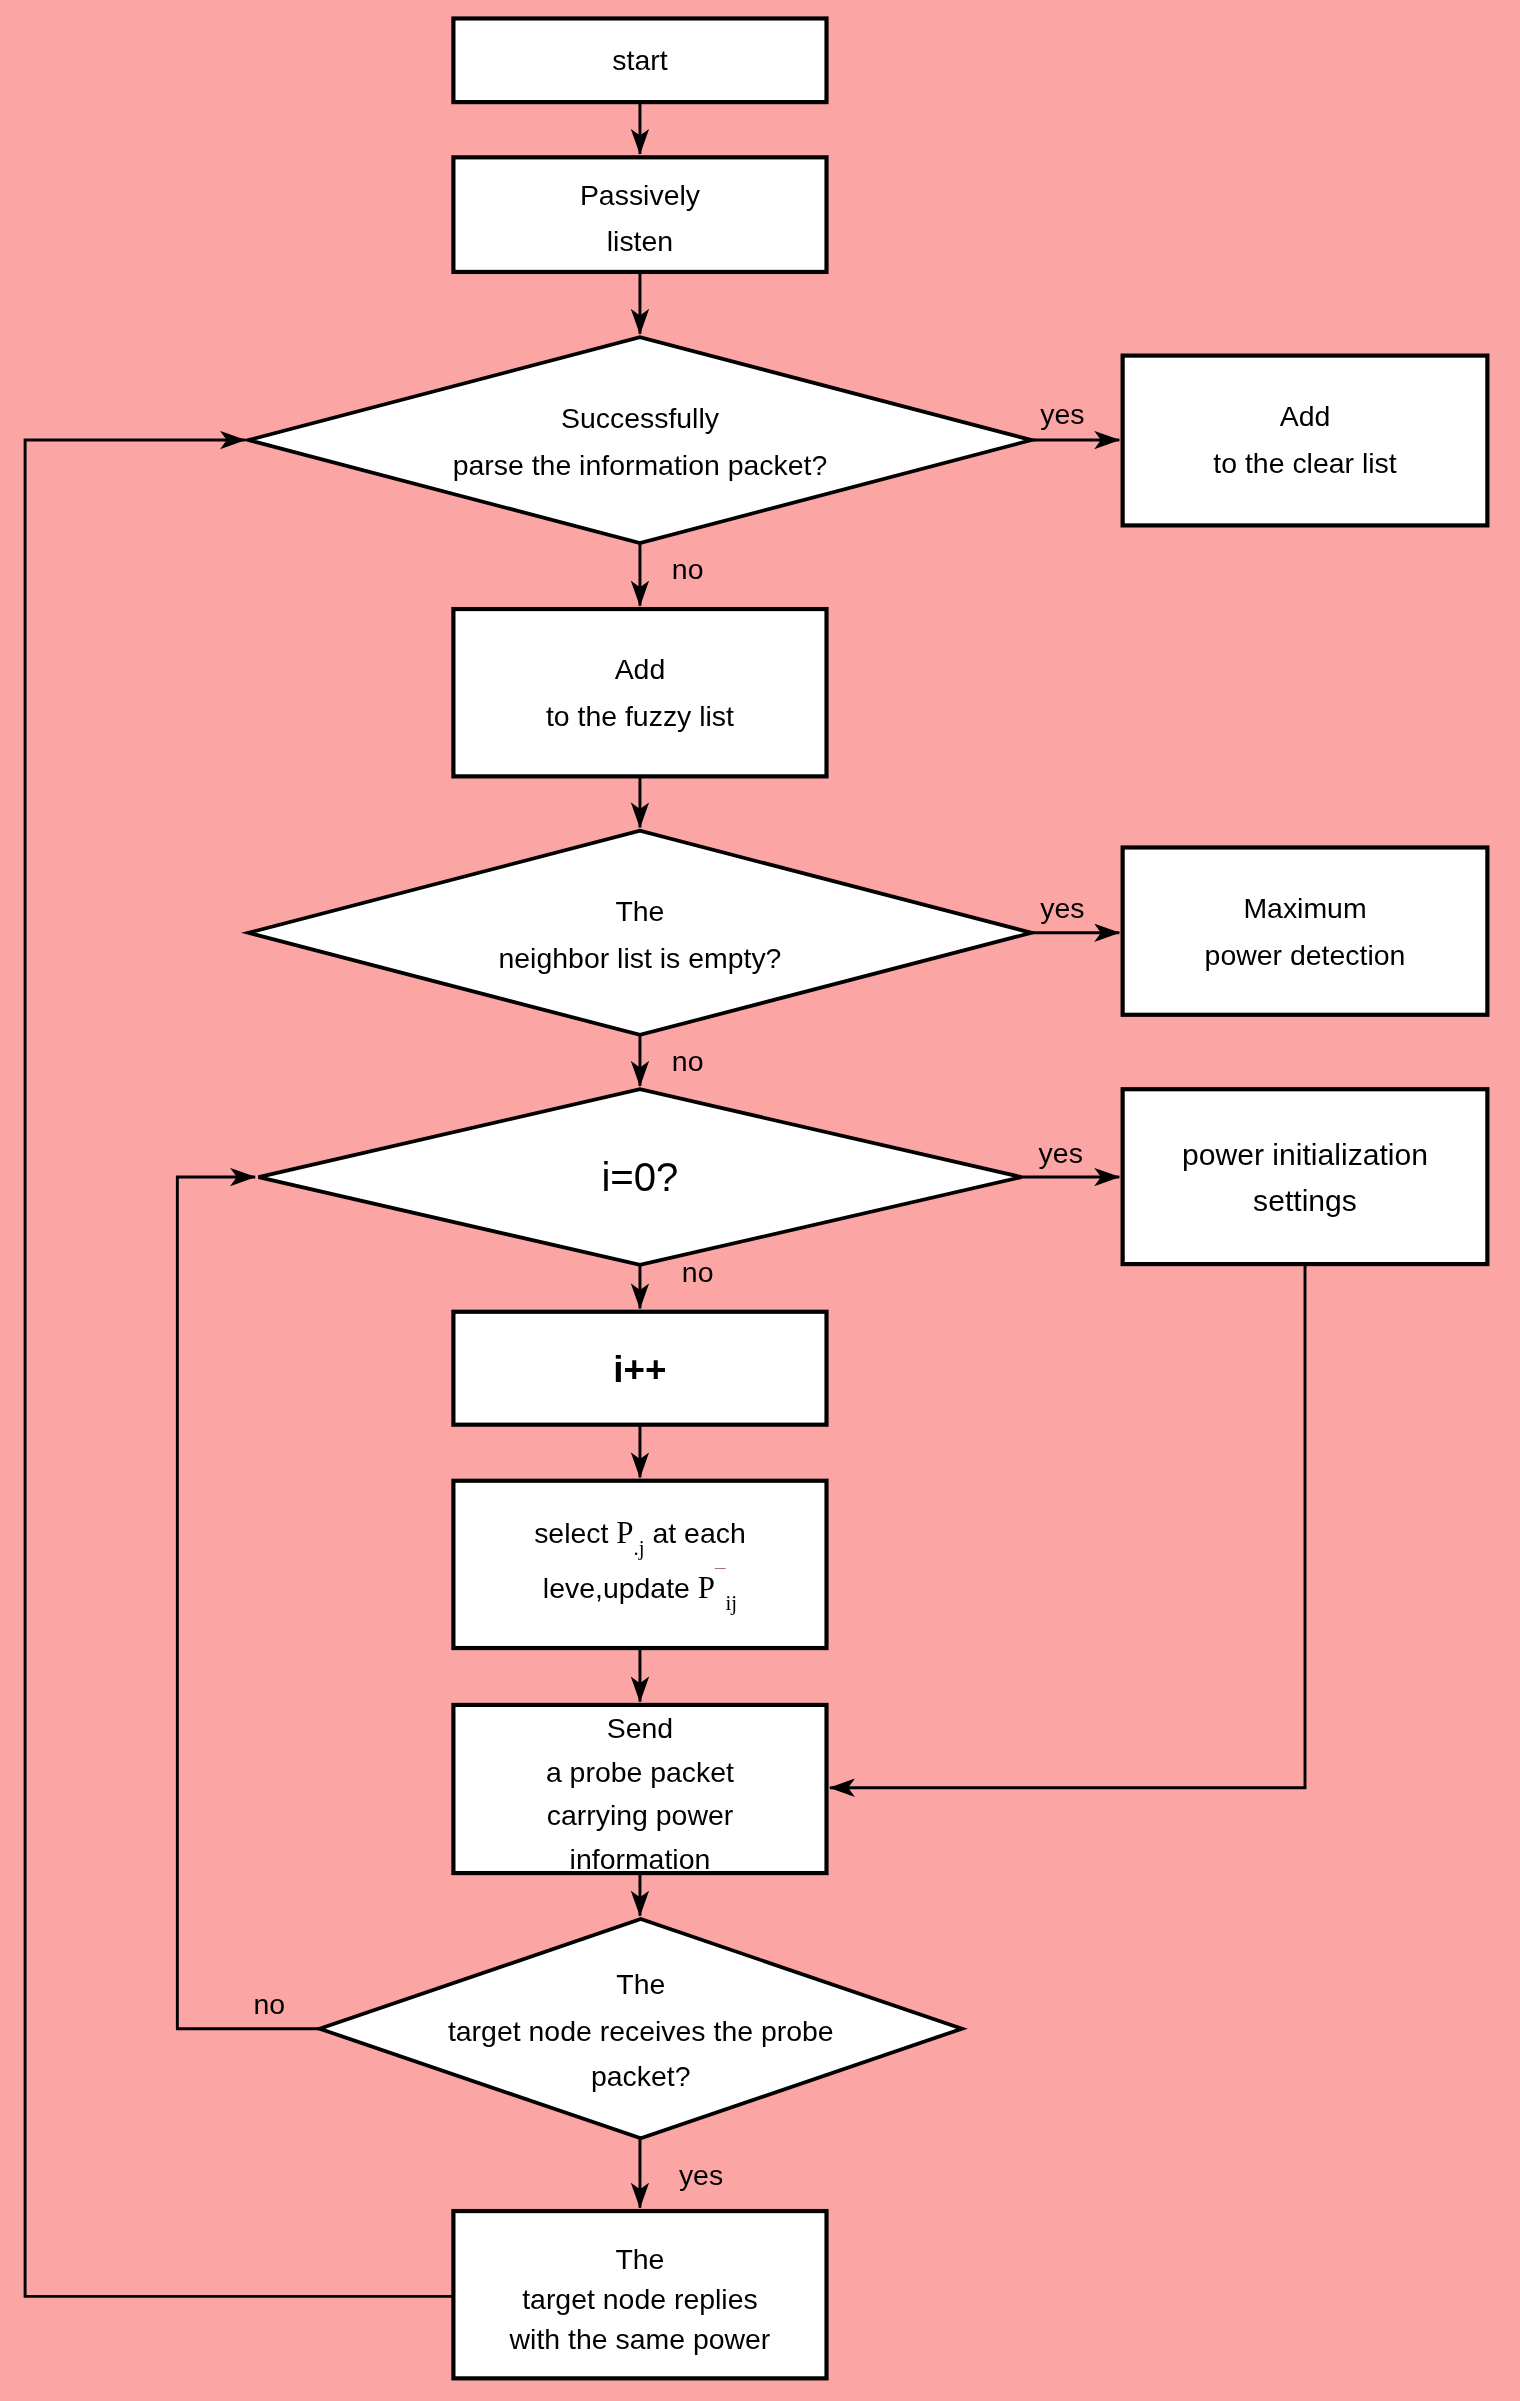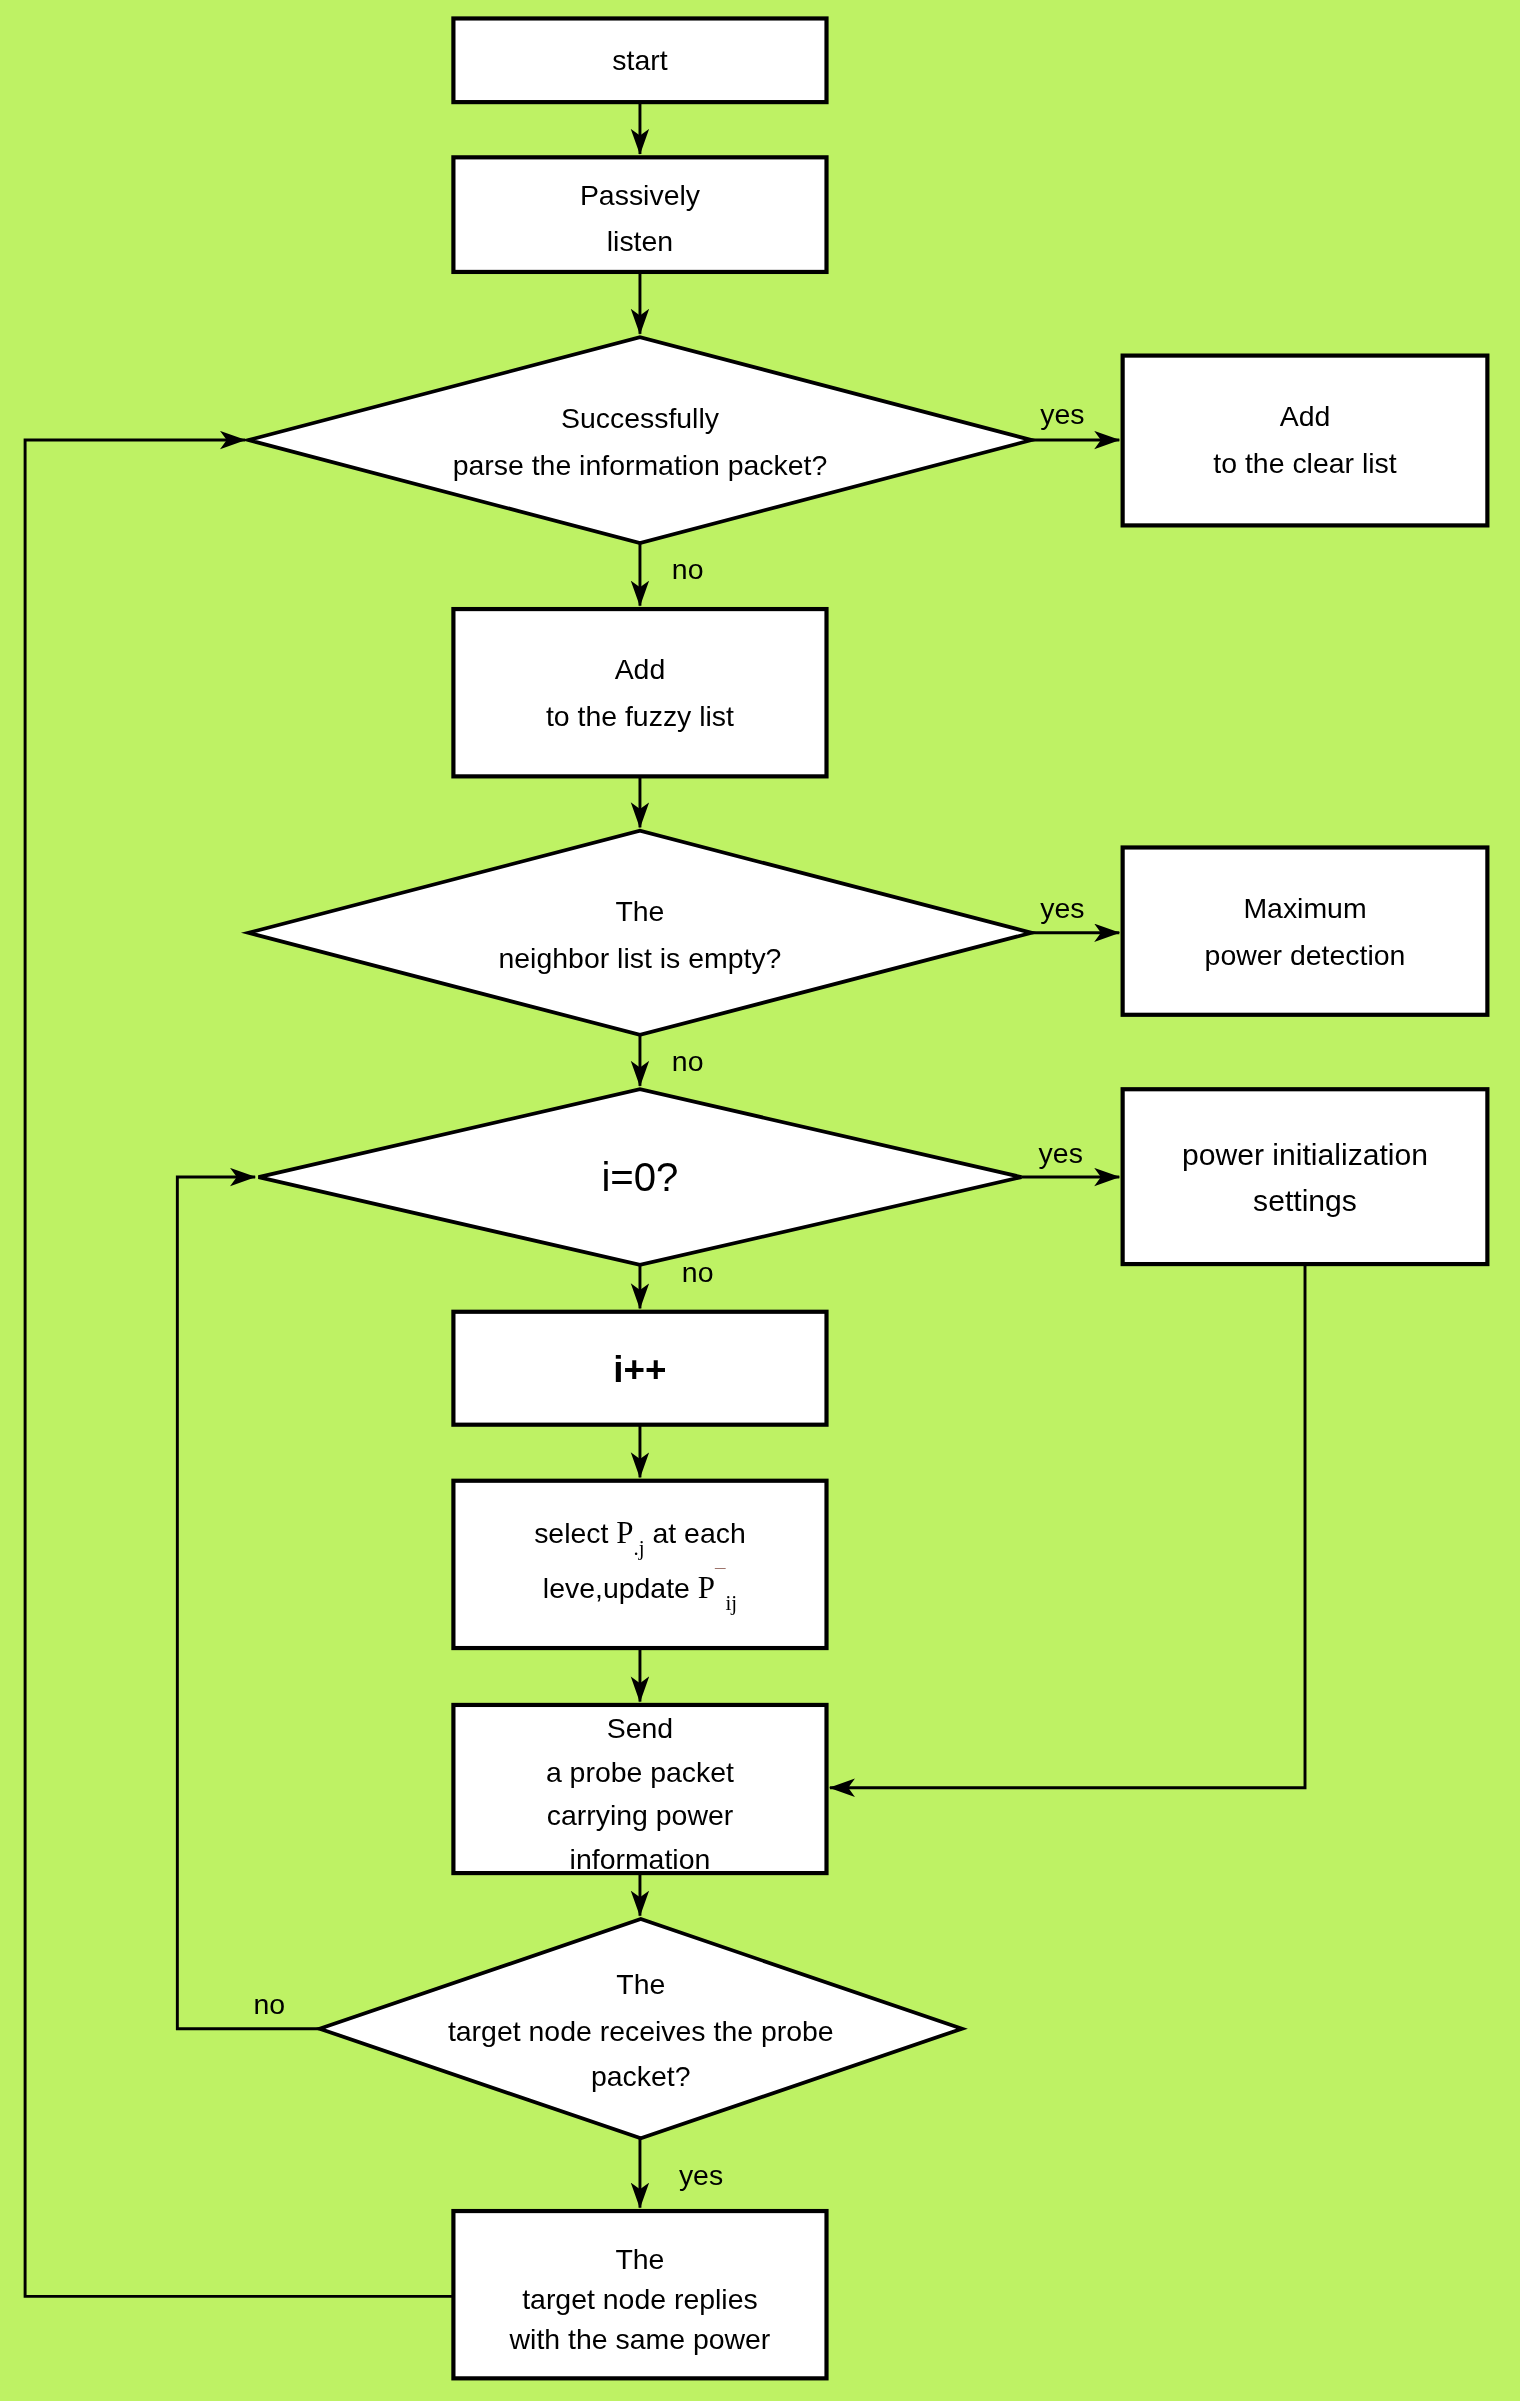--- a/index.html
+++ b/index.html
@@ -3,21 +3,21 @@
 <meta charset="utf-8">
 <style>
   html, body {
     margin: 0;
     padding: 0;
     background: #ffffff;
   }
   .page {
     width: 1520px;
     height: 2401px;
-    background: #bef264;
+    background: #fca5a5;
     position: relative;
   }
   svg.flowchart {
     display: block;
     width: 1520px;
     height: 2401px;
     font-family: "Liberation Sans", "DejaVu Sans", sans-serif;
   }
   svg.flowchart text {
     fill: #000000;

